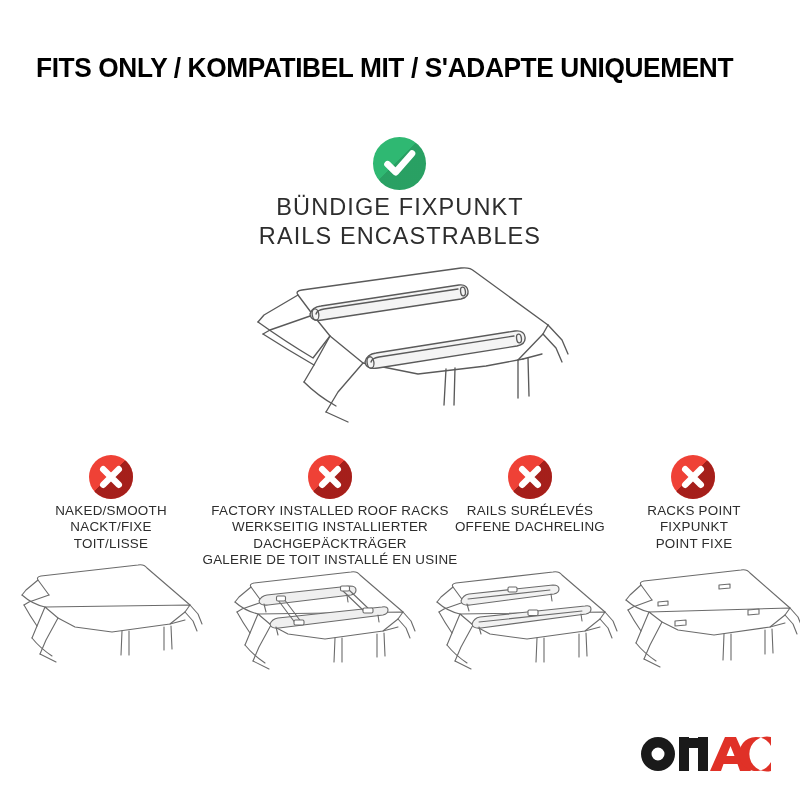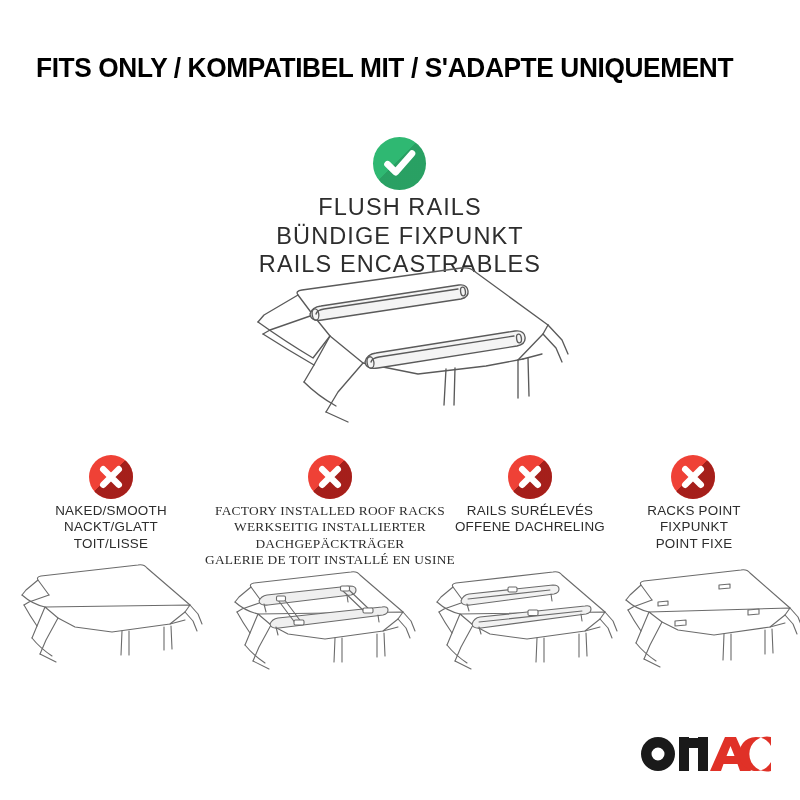--- a/index.html
+++ b/index.html
@@ -126,21 +126,20 @@
 <div class="title">FITS ONLY / KOMPATIBEL MIT / S'ADAPTE UNIQUEMENT</div>
 
 <div class="icon-circle ok-icon">
   <div class="shadow"></div>
   <svg viewBox="0 0 53 53" aria-hidden="true">
     <path d="M14.5 27.2 L22.6 35.2 L39.0 16.6" fill="none" stroke="#ffffff" stroke-width="6.6" stroke-linecap="round" stroke-linejoin="round"></path>
   </svg>
 </div>
 
 <div class="main-label">
-  <div>FLUSH RAILS</div>
   <div>BÜNDIGE FIXPUNKT</div>
   <div>RAILS ENCASTRABLES</div>
 </div>
 
 <div class="illus illus-main">
   <svg width="384" height="166" viewBox="0 0 384 166">
     <g fill="none" stroke="#5a5a5a" stroke-width="1.35" stroke-linejoin="round" stroke-linecap="round">
 
       <path d="M95 53 L80 33 Q77 29 84 28 L243 6 Q252 5 256 9 L330 63"></path>
       <path d="M330 63 L322 76 L300 98 L215 108 L150 100 L126 90 L104 72 Z" stroke="none"></path>
@@ -180,21 +179,21 @@
 </div>
 
 <div class="icon-circle no-icon" style="left:89px;">
   <div class="shadow"></div>
   <svg viewBox="0 0 44 44" aria-hidden="true">
     <path d="M14.2 14.2 L29.8 29.8 M29.8 14.2 L14.2 29.8" fill="none" stroke="#ffffff" stroke-width="6.4" stroke-linecap="round"></path>
   </svg>
 </div>
 <div class="col-label" style="left:11px; width:200px;">
   <div>NAKED/SMOOTH</div>
-  <div>NACKT/GLATT</div>
+  <div>NACKT/FIXE</div>
   <div>TOIT/LISSE</div>
 </div>
 <div class="illus illus-sm" style="left:12px;">
   <svg width="196" height="120" viewBox="0 0 196 120">
     <g fill="none" stroke="#6b6b6b" stroke-width="1.1" stroke-linejoin="round" stroke-linecap="round">
       <path d="M37 39 L26 24 Q24 21 29 20 L126 9 Q132 8 135 12 L178 49"></path>
       <path d="M178 49 L173 56 L158 68 L100 76 L63 71 L46 62 L33 51 Z"></path>
       <path d="M37 39 L17 46 L12 49"></path>
       <path d="M26 24 L14 34 L10 39"></path>
       <path d="M33 51 L25 70 L20 82"></path>
@@ -213,21 +212,21 @@
     </g>
   </svg>
 </div>
 
 <div class="icon-circle no-icon" style="left:308px;">
   <div class="shadow"></div>
   <svg viewBox="0 0 44 44" aria-hidden="true">
     <path d="M14.2 14.2 L29.8 29.8 M29.8 14.2 L14.2 29.8" fill="none" stroke="#ffffff" stroke-width="6.4" stroke-linecap="round"></path>
   </svg>
 </div>
-<div class="col-label" style="left:190px; width:280px;font-family:Liberation Serif, serif;">
+<div class="col-label" style="left:190px; width:280px;">
   <div>FACTORY INSTALLED ROOF RACKS</div>
   <div>WERKSEITIG INSTALLIERTER</div>
   <div>DACHGEPÄCKTRÄGER</div>
   <div>GALERIE DE TOIT INSTALLÉ EN USINE</div>
 </div>
 <div class="illus illus-sm" style="left:222px; top:560px;">
   <svg width="196" height="118" viewBox="0 0 196 118">
     <g fill="none" stroke="#6b6b6b" stroke-width="1.1" stroke-linejoin="round" stroke-linecap="round">
       <path d="M40 42 L29 27 Q27 24 32 23 L129 12 Q135 11 138 15 L181 52"></path>
       <path d="M181 52 L176 59 L161 71 L103 79 L66 74 L49 65 L36 54 Z"></path>

